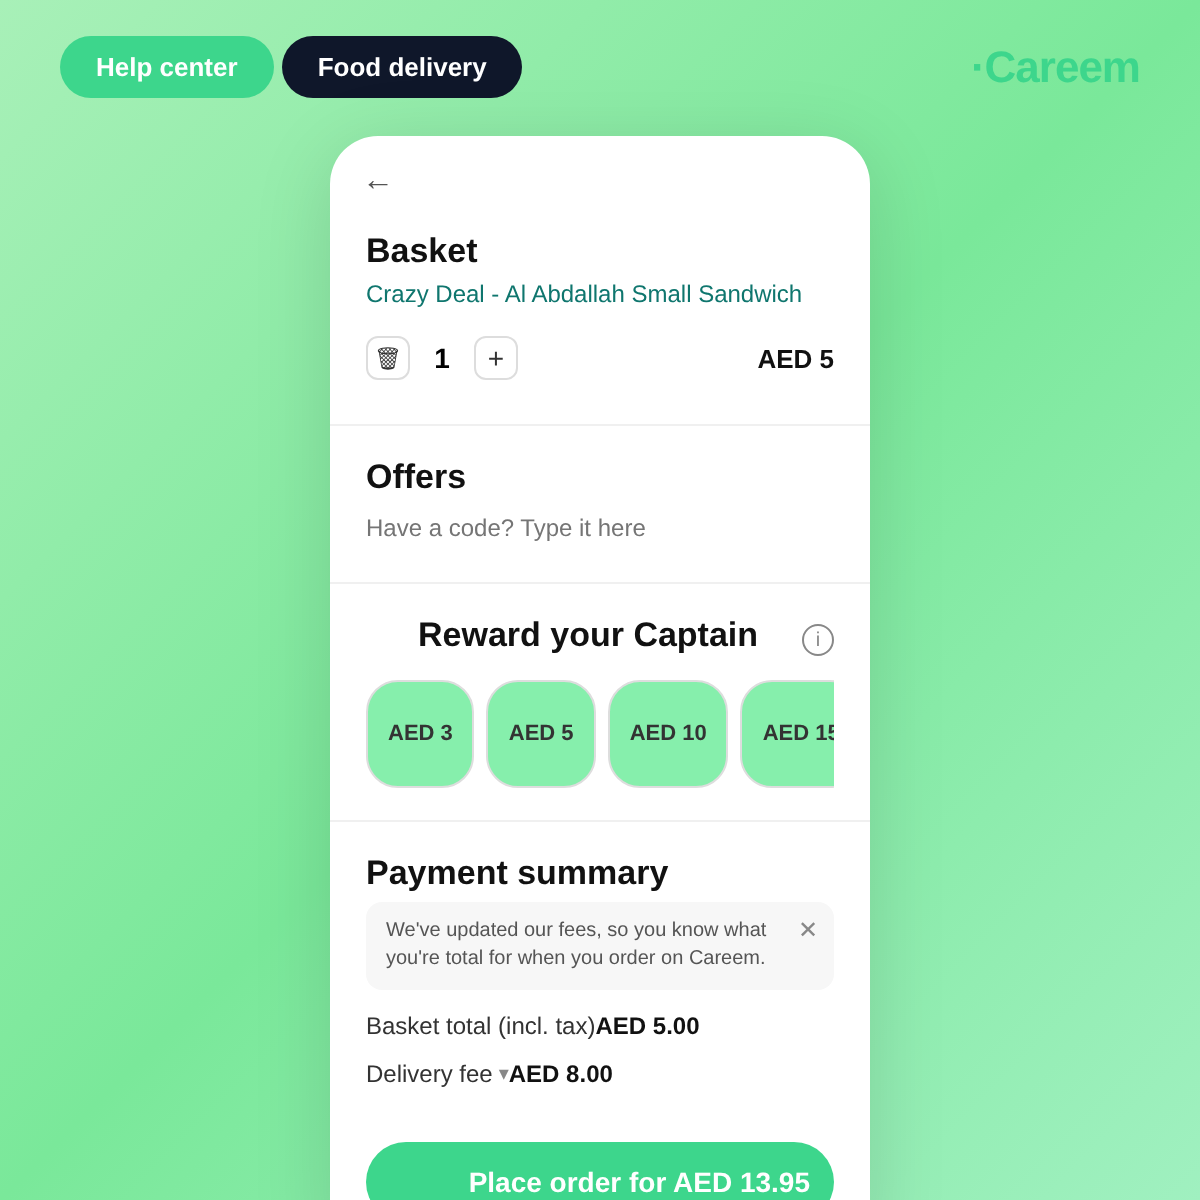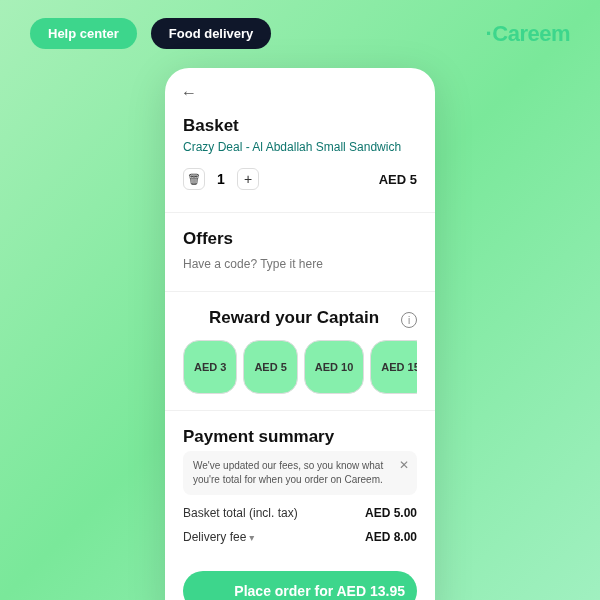--- a/index.html
+++ b/index.html
@@ -14,21 +14,21 @@
 
     
     .top-nav {
       display: flex;
       align-items: center;
       justify-content: space-between;
       padding: 18px 30px;
     }
     .nav-left {
       display: flex;
-      gap: 14px;
+      gap: 4px;
     }
     .nav-btn {
       padding: 8px 18px;
       border-radius: 20px;
       border: none;
       font-size: 13px;
       font-weight: 600;
       cursor: pointer;
     }
     .nav-btn-help {
@@ -202,21 +202,20 @@
       font-size: 11px;
       font-weight: 600;
       cursor: pointer;
       margin-top: 3px;
       display: block;
     }
 
     .fee-row {
       display: flex;
       align-items: center;
-      justify-content: space-between;
       padding: 5px 0;
     }
     .fee-label {
       font-size: 12px;
       color: #333;
       display: flex;
       align-items: center;
       gap: 3px;
     }
     .fee-chevron {

